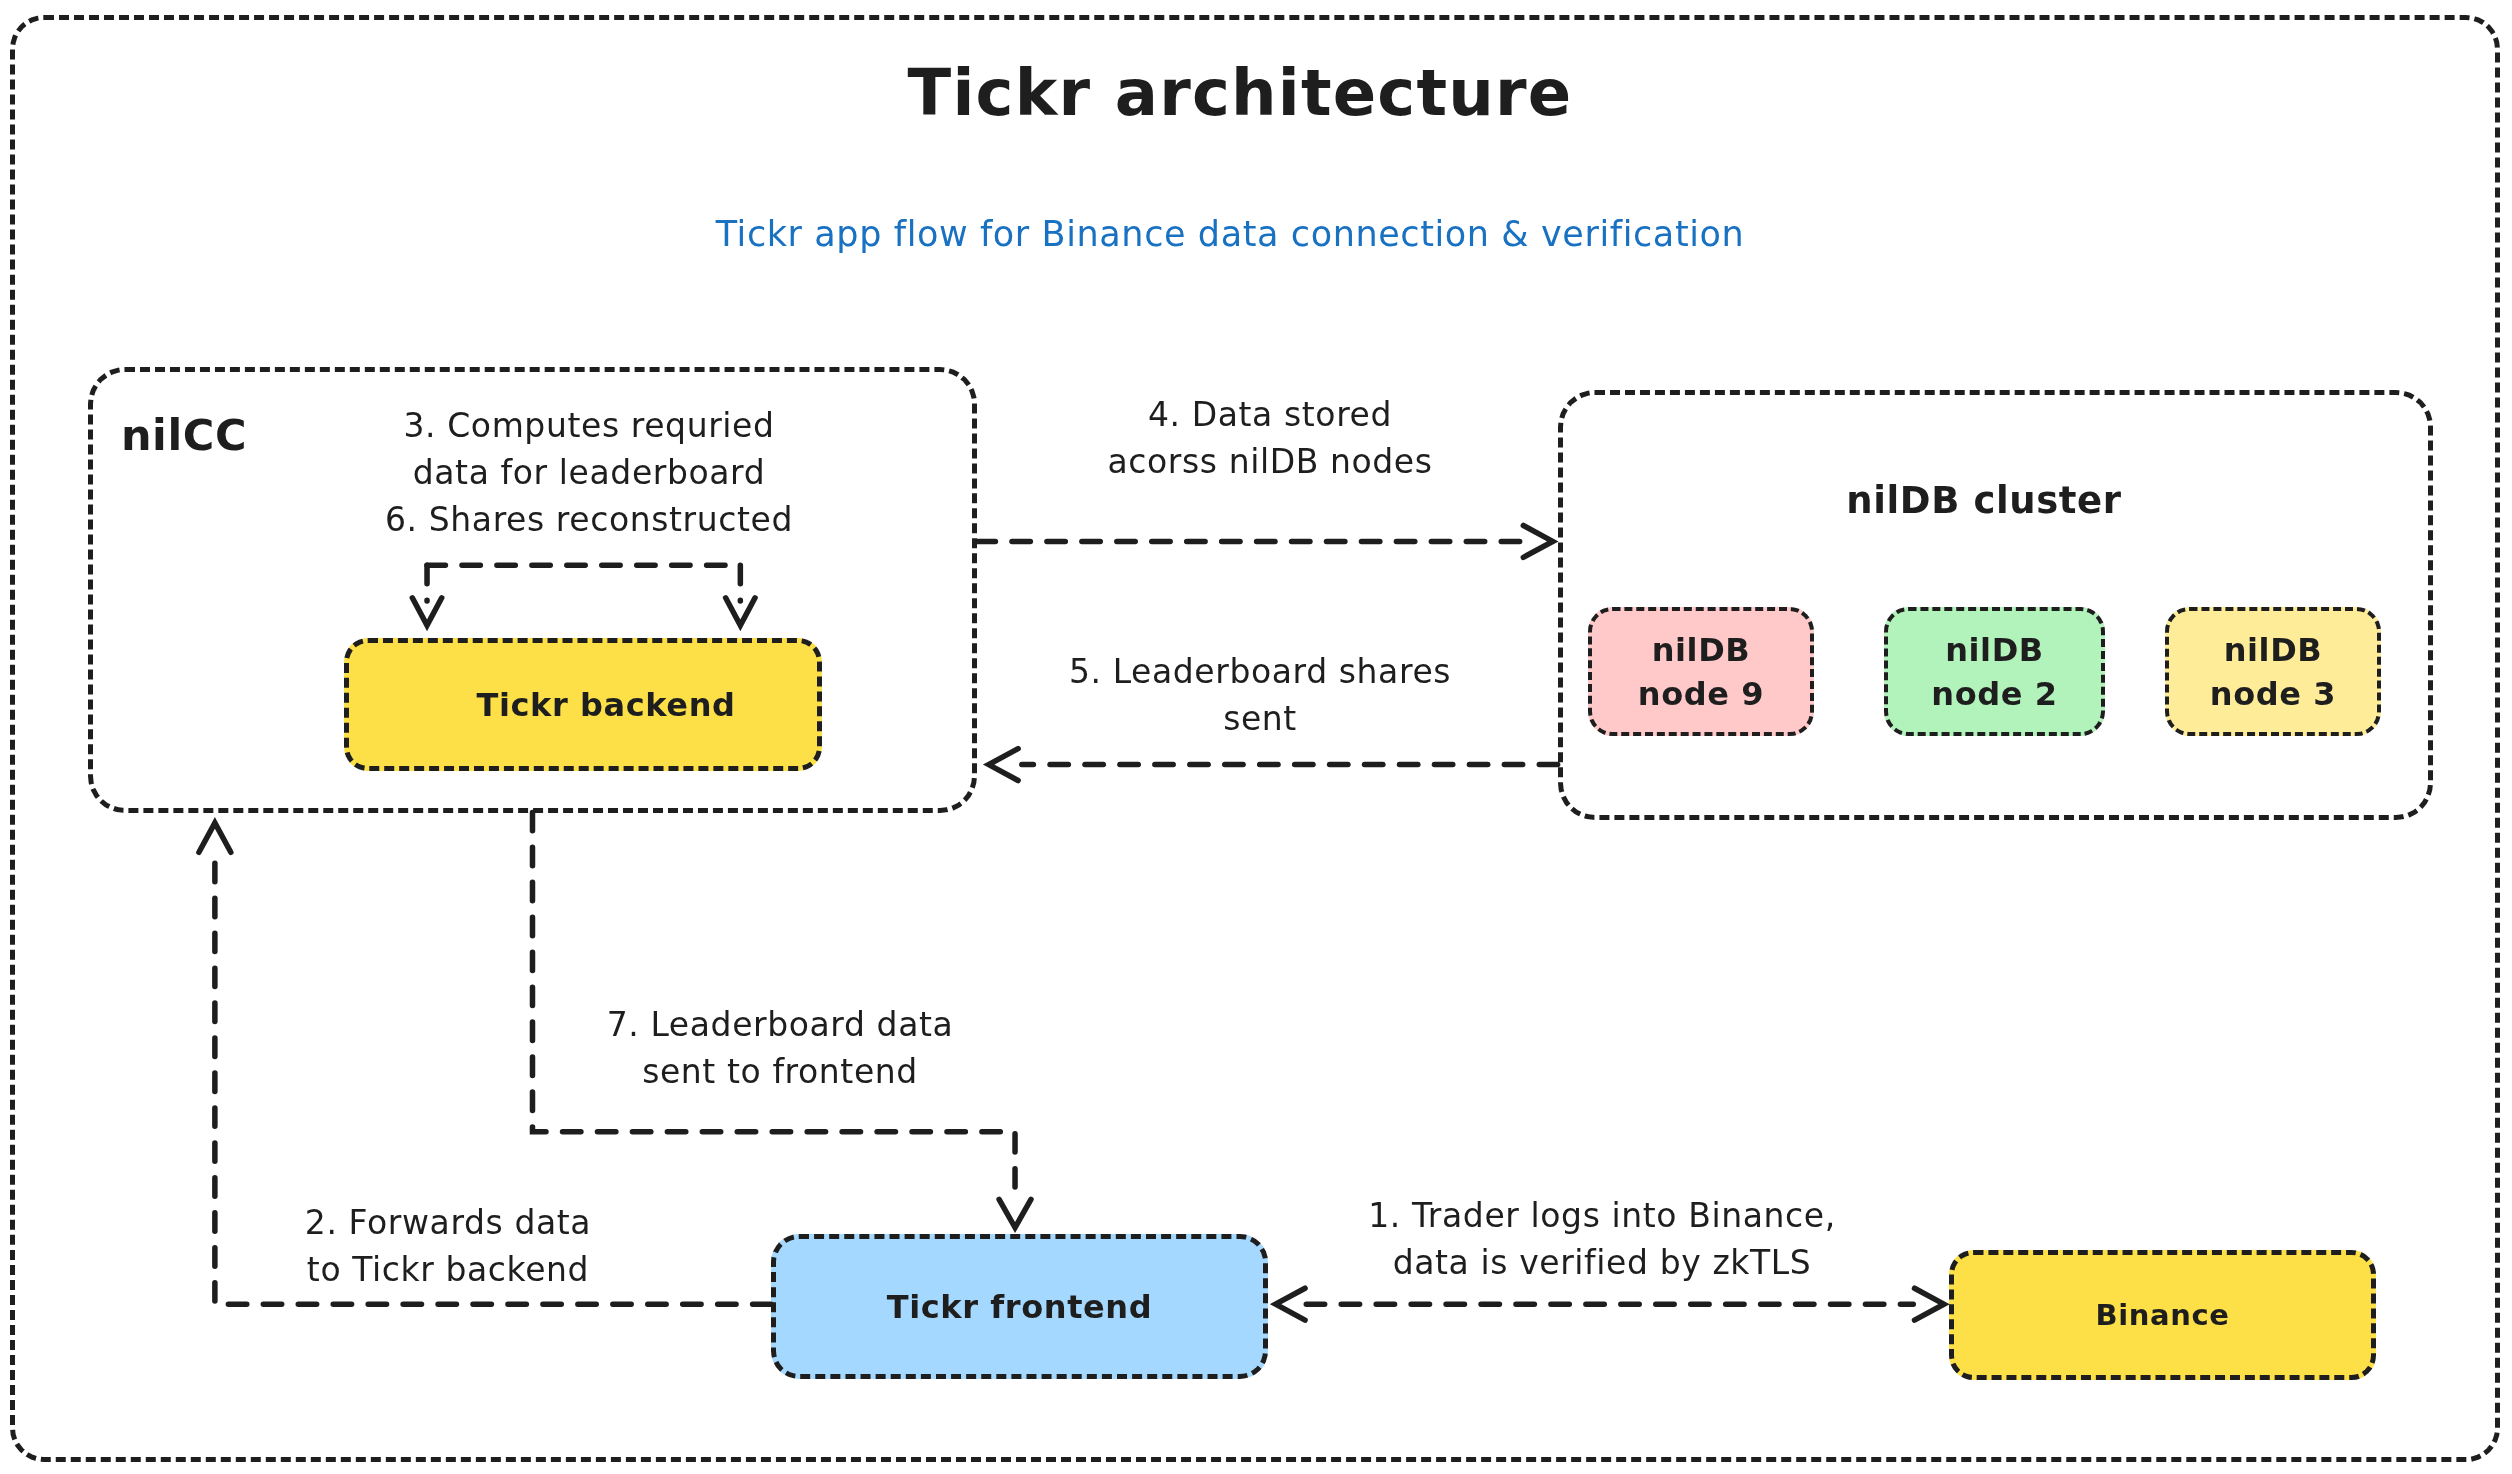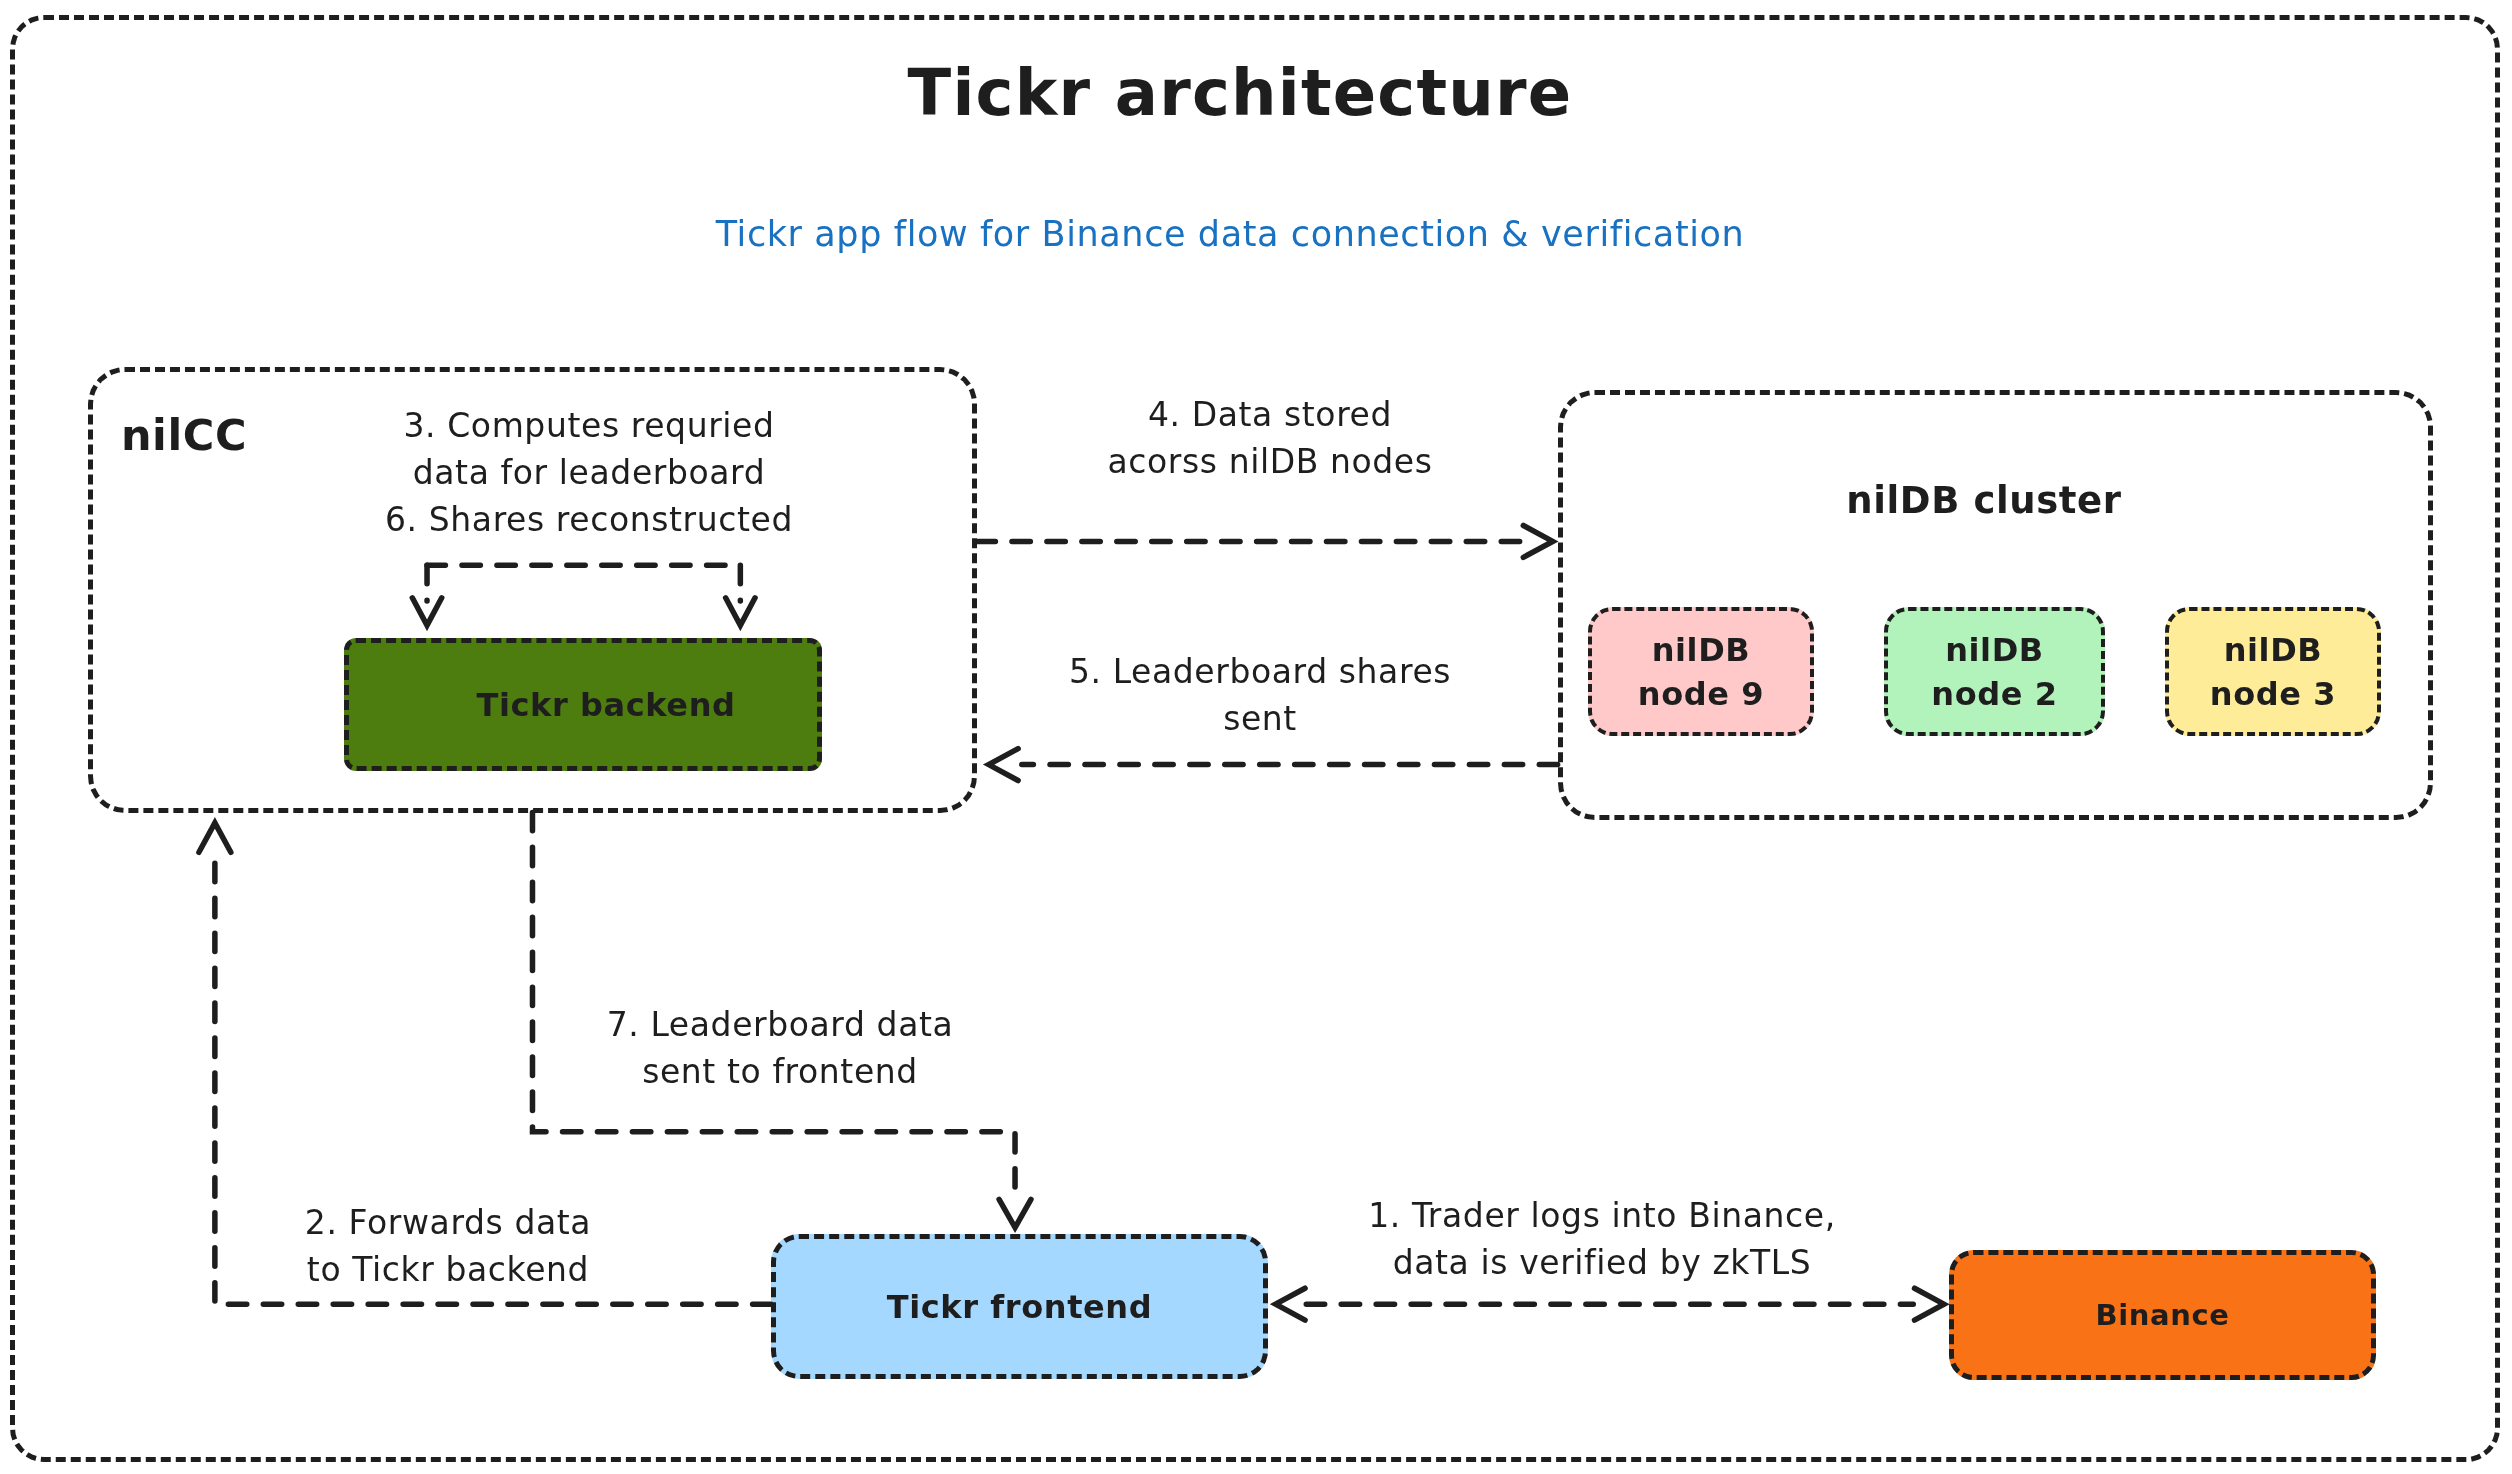--- a/index.html
+++ b/index.html
@@ -37,21 +37,21 @@
   <div id="title" class="abs center" style="left:1240px;top:93px;">Tickr architecture</div>
 
   <div class="dashedbox" style="left:88px;top:367px;width:889px;height:446px;border-radius:37px;"></div>
   <div id="nilcc-label" class="abs center boxlabel" style="left:184px;top:435px;">nilCC</div>
   <div id="nilcc-notes">
     <div>3. Computes requried</div>
     <div>data for leaderboard</div>
     <div>6. Shares reconstructed</div>
   </div>
 
-  <div class="dashedbox bigbox" style="left: 344px; top: 638px; width: 478px; height: 133px; border-radius: 12px; background-color: #4d7c0f; padding-left: 46px;">
+  <div class="dashedbox bigbox" style="left: 344px; top: 638px; width: 478px; height: 133px; border-radius: 24px; background-color: #fde047; padding-left: 46px;">
     <span>Tickr backend</span>
   </div>
 
   <div class="dashedbox" style="left:1558px;top:390px;width:875px;height:430px;border-radius:37px;"></div>
   <div id="cluster-title" class="abs center boxlabel" style="left:1984px;top:500px;">nilDB cluster</div>
 
   <div class="nodebox" style="left: 1588px; top: 607px; width: 226px; height: 129px; background-color: rgb(255, 201, 201);">
     <div>nilDB</div>
     <div>node 9</div>
   </div>
@@ -61,21 +61,21 @@
   </div>
   <div class="nodebox" style="left: 2165px; top: 607px; width: 216px; height: 129px; background-color: rgb(255, 236, 153);">
     <div>nilDB</div>
     <div>node 3</div>
   </div>
 
   <div class="dashedbox bigbox" style="left: 771px; top: 1234px; width: 497px; height: 145px; border-radius: 28px; background-color: rgb(165, 216, 255);">
     <span>Tickr frontend</span>
   </div>
 
-  <div class="dashedbox bigbox" style="left: 1949px; top: 1250px; width: 427px; height: 130px; border-radius: 24.5px; font-size: 29px; background-color: #f97316;">
+  <div class="dashedbox bigbox" style="left: 1949px; top: 1250px; width: 427px; height: 130px; border-radius: 24.5px; font-size: 29px; background-color: #fde047;">
     <span>Binance</span>
   </div>
 
   <div class="flowlabel" style="left:1270px;top:438px;transform:translate(-50%,-50%);">
     <div>4. Data stored</div>
     <div>acorss nilDB nodes</div>
   </div>
   <div class="flowlabel" style="left:1260px;top:695px;transform:translate(-50%,-50%);">
     <div>5. Leaderboard shares</div>
     <div>sent</div>

